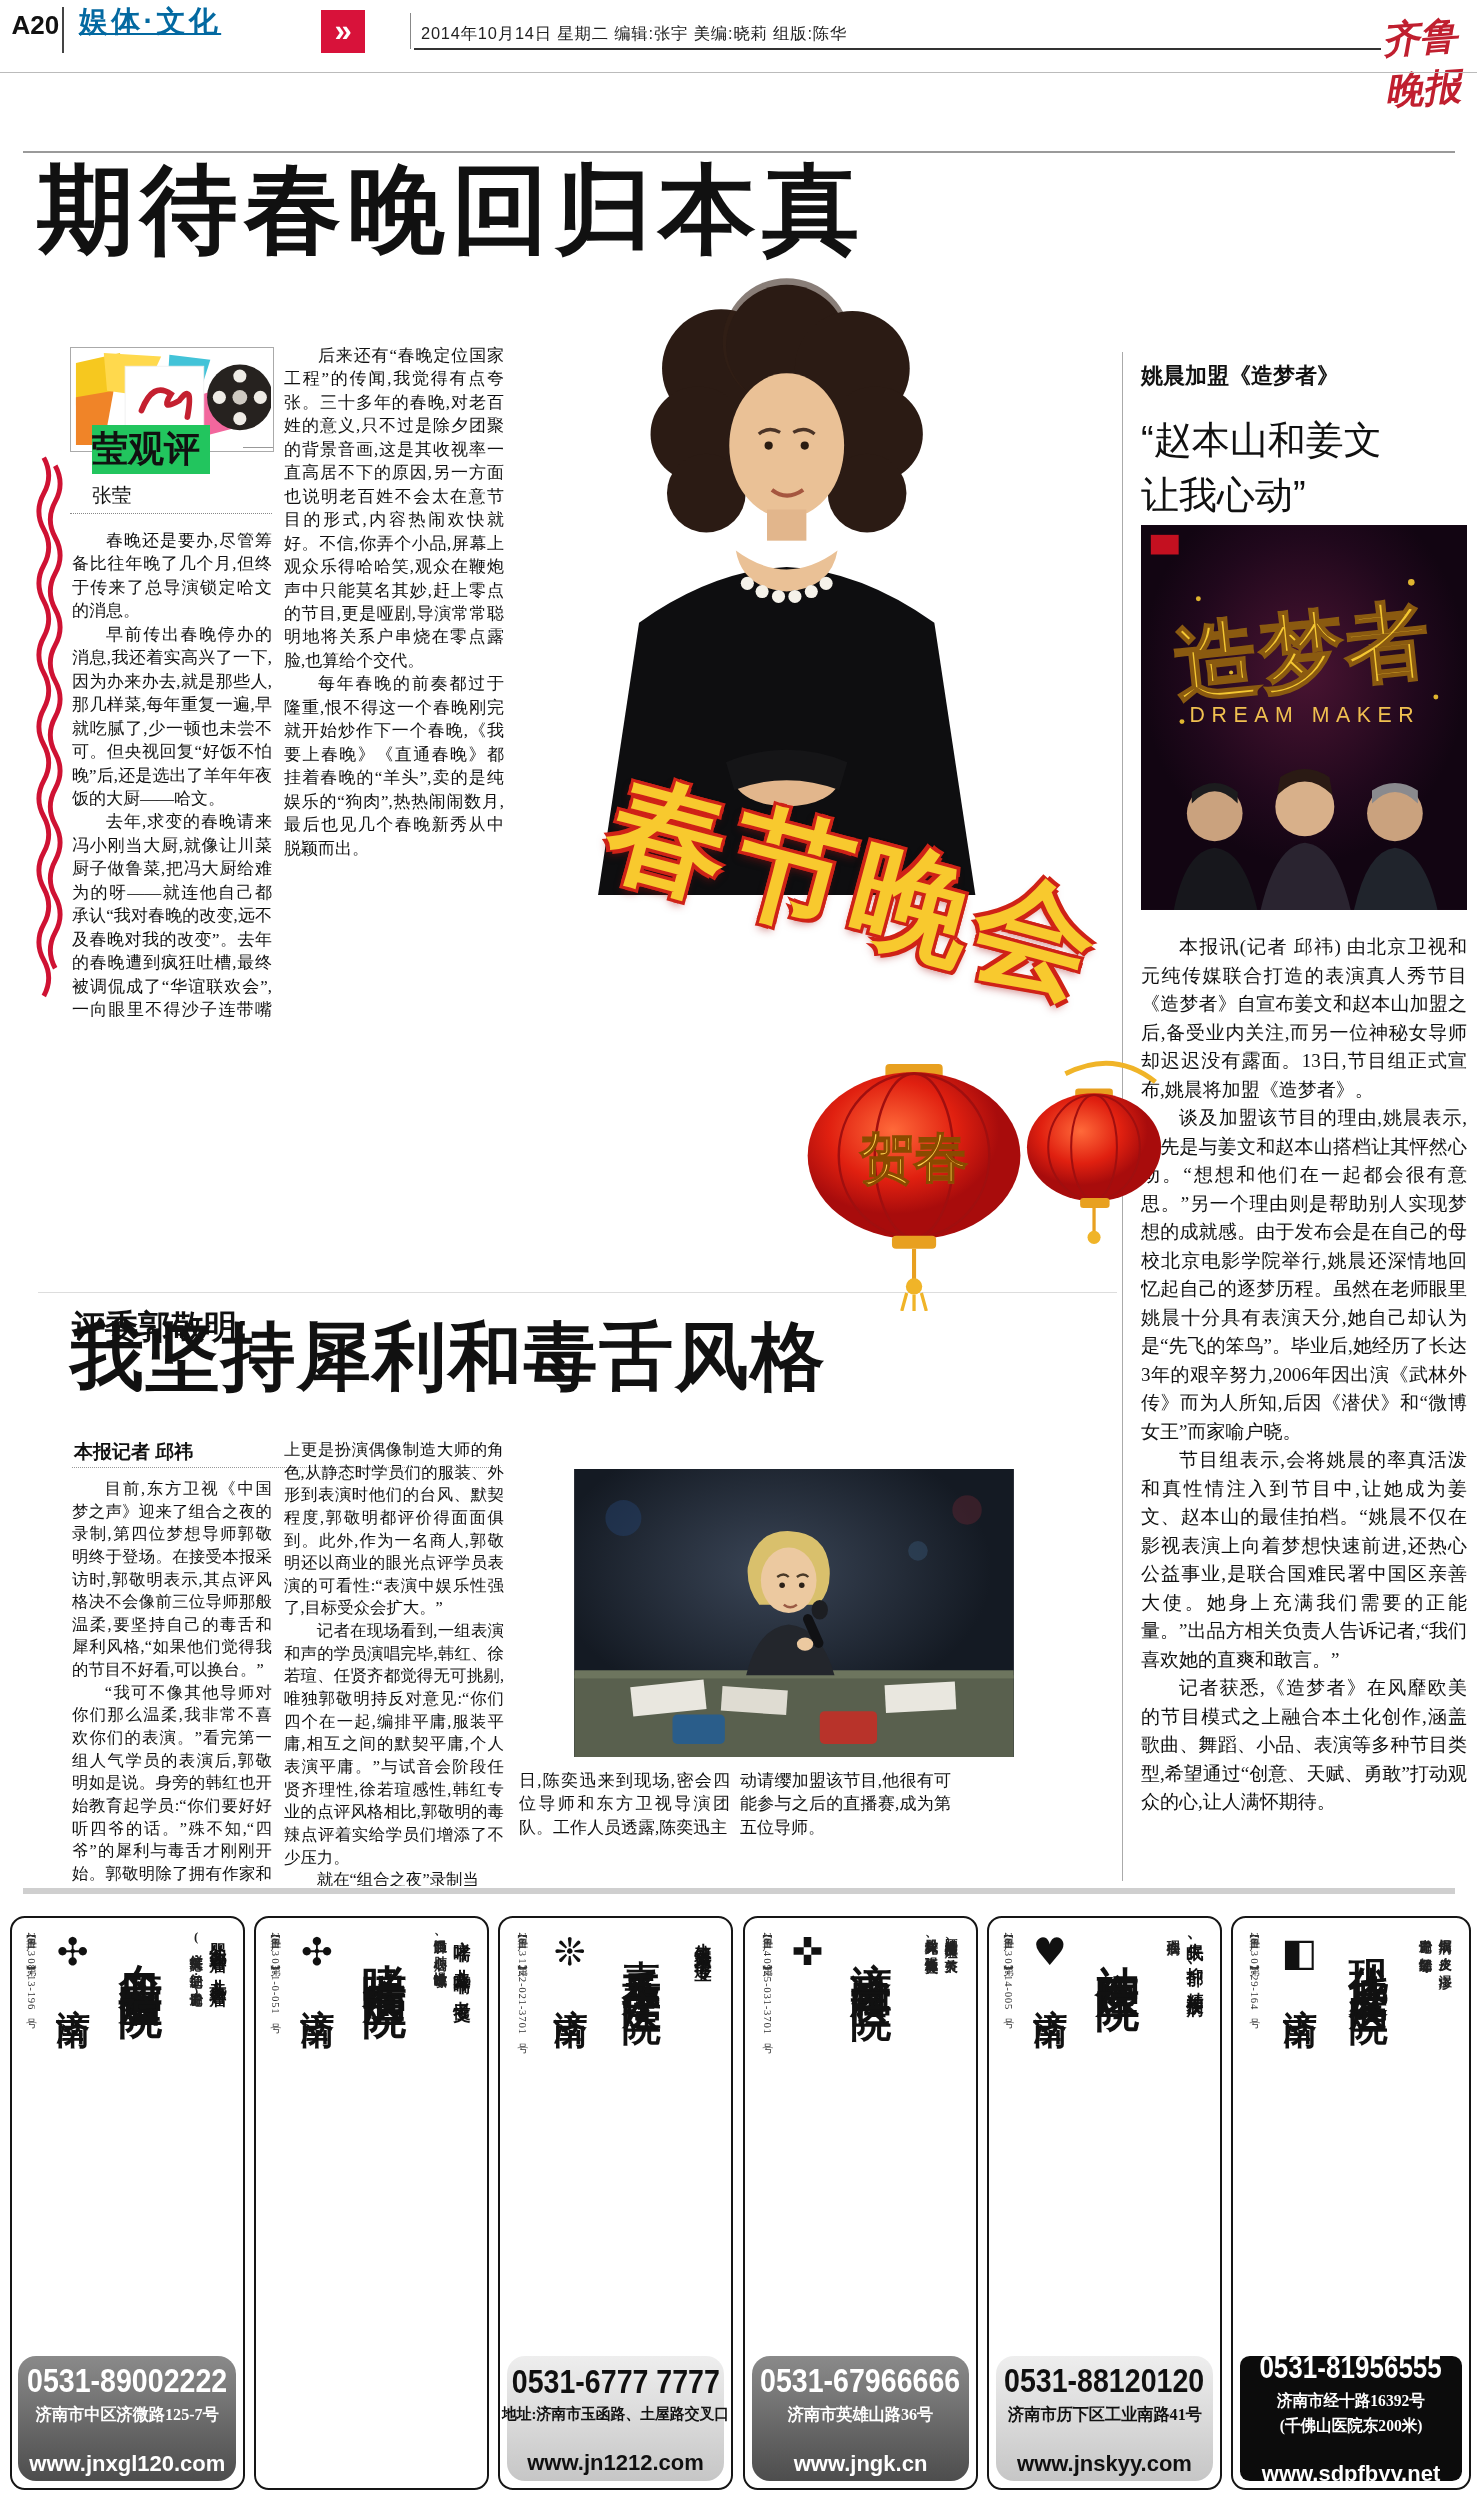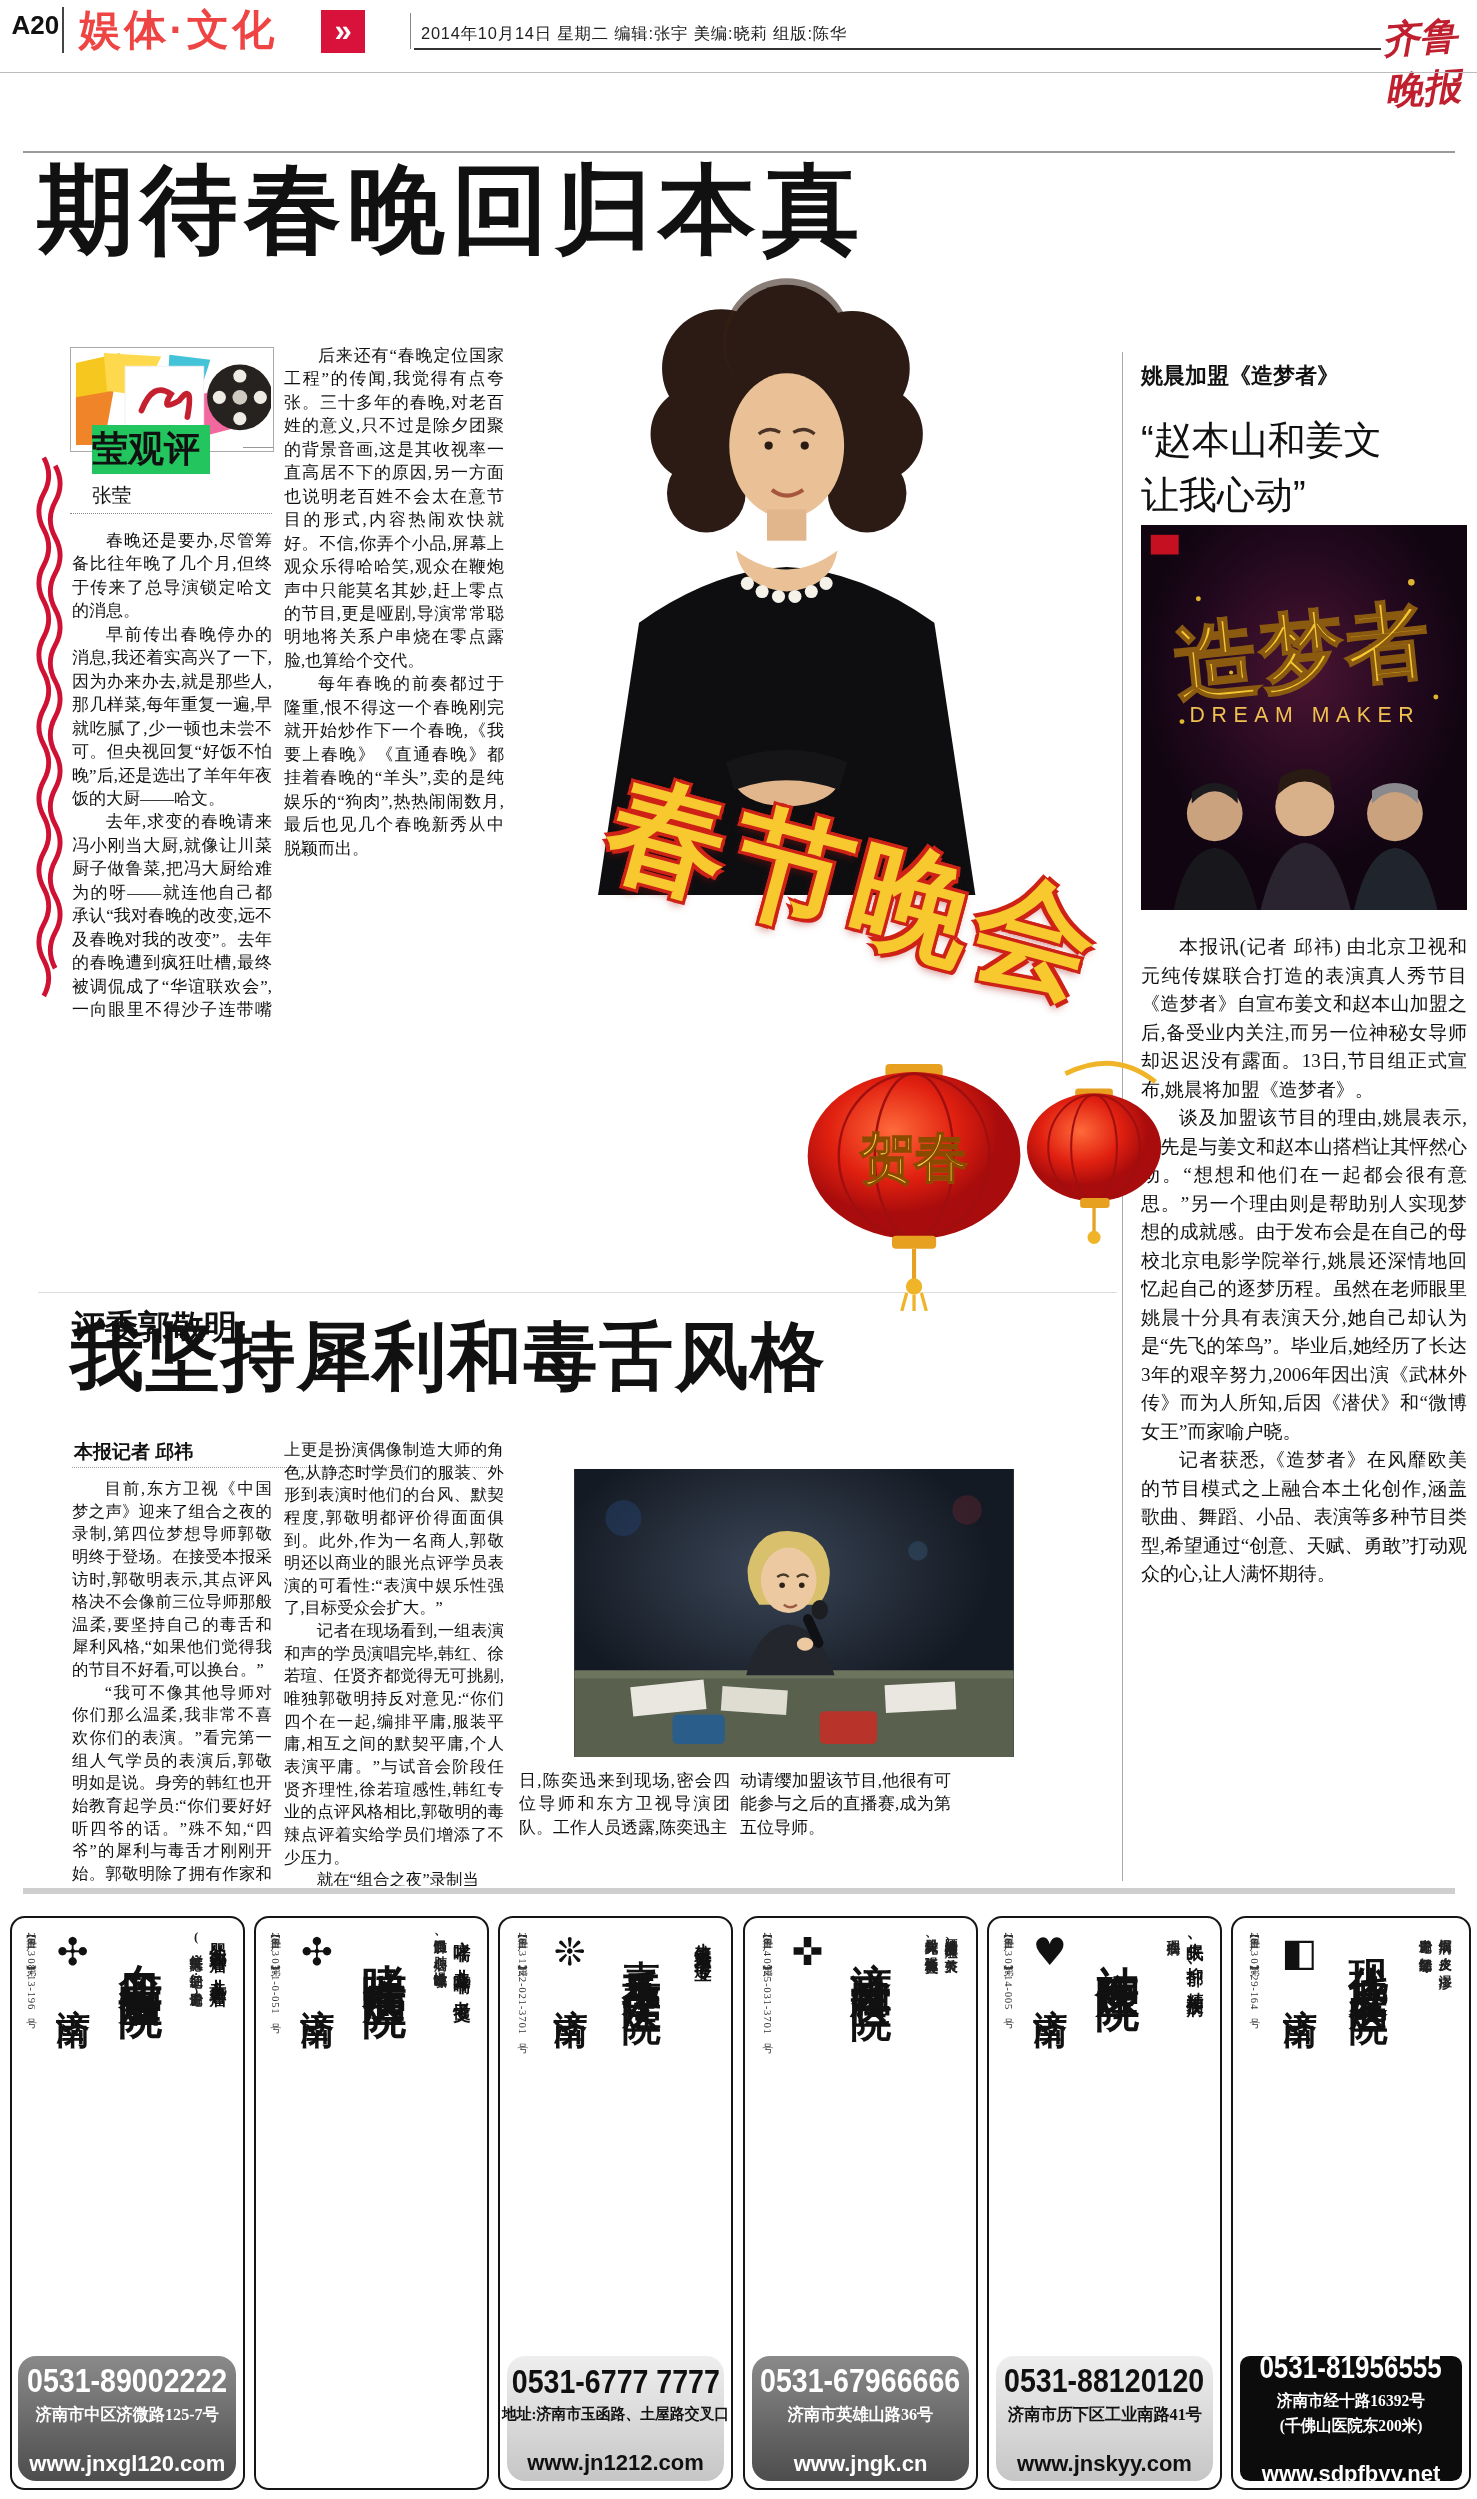--- a/index.html
+++ b/index.html
@@ -3,21 +3,21 @@
 <meta charset="utf-8">
 <style>
   html,body{margin:0;padding:0;background:#e9e9e9;}
   #page{position:relative;width:1478px;height:2500px;background:#fff;overflow:hidden;
         font-family:"Liberation Serif",serif;color:#111;}
   .abs{position:absolute;}
   .sans{font-family:"Liberation Sans",sans-serif;}
   
   #edition{left:11.5px;top:9.8px;font-size:26px;font-weight:bold;}
   #hdiv1{left:62px;top:6.6px;width:1.6px;height:46px;background:#444;}
-  #section-title{left:79px;top:1.6px;font-size:42px;font-weight:bold;color:#ef4444;letter-spacing:3.3px;}
+  #section-title{left:79px;top:1.6px;font-size:29px;font-weight:bold;color:#0369a1;letter-spacing:3.3px;text-decoration:underline;}
   #more-box{left:321px;top:9.8px;width:44px;height:43px;background:#d8123a;color:#fff;
             font-size:31px;font-weight:bold;text-align:center;line-height:41px;}
   #hdiv2{left:410px;top:13px;width:0.8px;height:36px;background:#888;}
   #dateline{left:421px;top:23px;font-size:16.4px;color:#222;letter-spacing:0.8px;}
   #date-underline{left:414px;top:48px;width:967px;height:1.6px;background:#333;}
   #masthead{left:1383px;top:11.5px;font-size:38px;font-weight:bold;color:#c01f2f;
             transform:rotate(-4deg);font-style:italic;}
   #toprule{left:0;top:72px;width:1478px;height:0.8px;background:#bbb;}
   #toprule2{left:23px;top:151px;width:1432px;height:1.6px;background:#9a9a9a;}
   
@@ -286,20 +286,21 @@
       <path d="M146,470 q18,-78 54,-82 q38,4 56,82 Z" fill="#2a2430"></path>
       <circle cx="310" cy="352" r="34" fill="#caa27e"></circle>
         <path d="M282,340 q28,-28 56,0 l0,-16 q-28,-18 -56,0 Z" fill="#8a8a8e"></path>
       <path d="M260,470 q16,-72 50,-76 q36,4 52,76 Z" fill="#20242c"></path>
     </g>
   </svg>
 
   <div class="abs body-text" id="yc-paras">
     <p>本报讯(记者 邱祎) 由北京卫视和元纯传媒联合打造的表演真人秀节目《造梦者》自宣布姜文和赵本山加盟之后,备受业内关注,而另一位神秘女导师却迟迟没有露面。13日,节目组正式宣布,姚晨将加盟《造梦者》。</p>
     <p>谈及加盟该节目的理由,姚晨表示,首先是与姜文和赵本山搭档让其怦然心动。“想想和他们在一起都会很有意思。”另一个理由则是帮助别人实现梦想的成就感。由于发布会是在自己的母校北京电影学院举行,姚晨还深情地回忆起自己的逐梦历程。虽然在老师眼里姚晨十分具有表演天分,她自己却认为是“先飞的笨鸟”。毕业后,她经历了长达3年的艰辛努力,2006年因出演《武林外传》而为人所知,后因《潜伏》和“微博女王”而家喻户晓。</p>
+    <p>节目组表示,会将姚晨的率真活泼和真性情注入到节目中,让她成为姜文、赵本山的最佳拍档。“姚晨不仅在影视表演上向着梦想快速前进,还热心公益事业,是联合国难民署中国区亲善大使。她身上充满我们需要的正能量。”出品方相关负责人告诉记者,“我们喜欢她的直爽和敢言。”</p>
     <p>记者获悉,《造梦者》在风靡欧美的节目模式之上融合本土化创作,涵盖歌曲、舞蹈、小品、表演等多种节目类型,希望通过“创意、天赋、勇敢”打动观众的心,让人满怀期待。</p>
   </div>
 
   <div class="abs" id="gray-band"></div>
 
   <div class="abs ad-panel" style="left:9.8px;">
     <div class="ad-body">
       <div style="display:flex;">
         <div class="v ad-desc small">(鲜红斑痣·红胎记·青胎记)</div>
         <div class="v ad-desc">婴幼儿血管瘤·儿童血管瘤</div>

